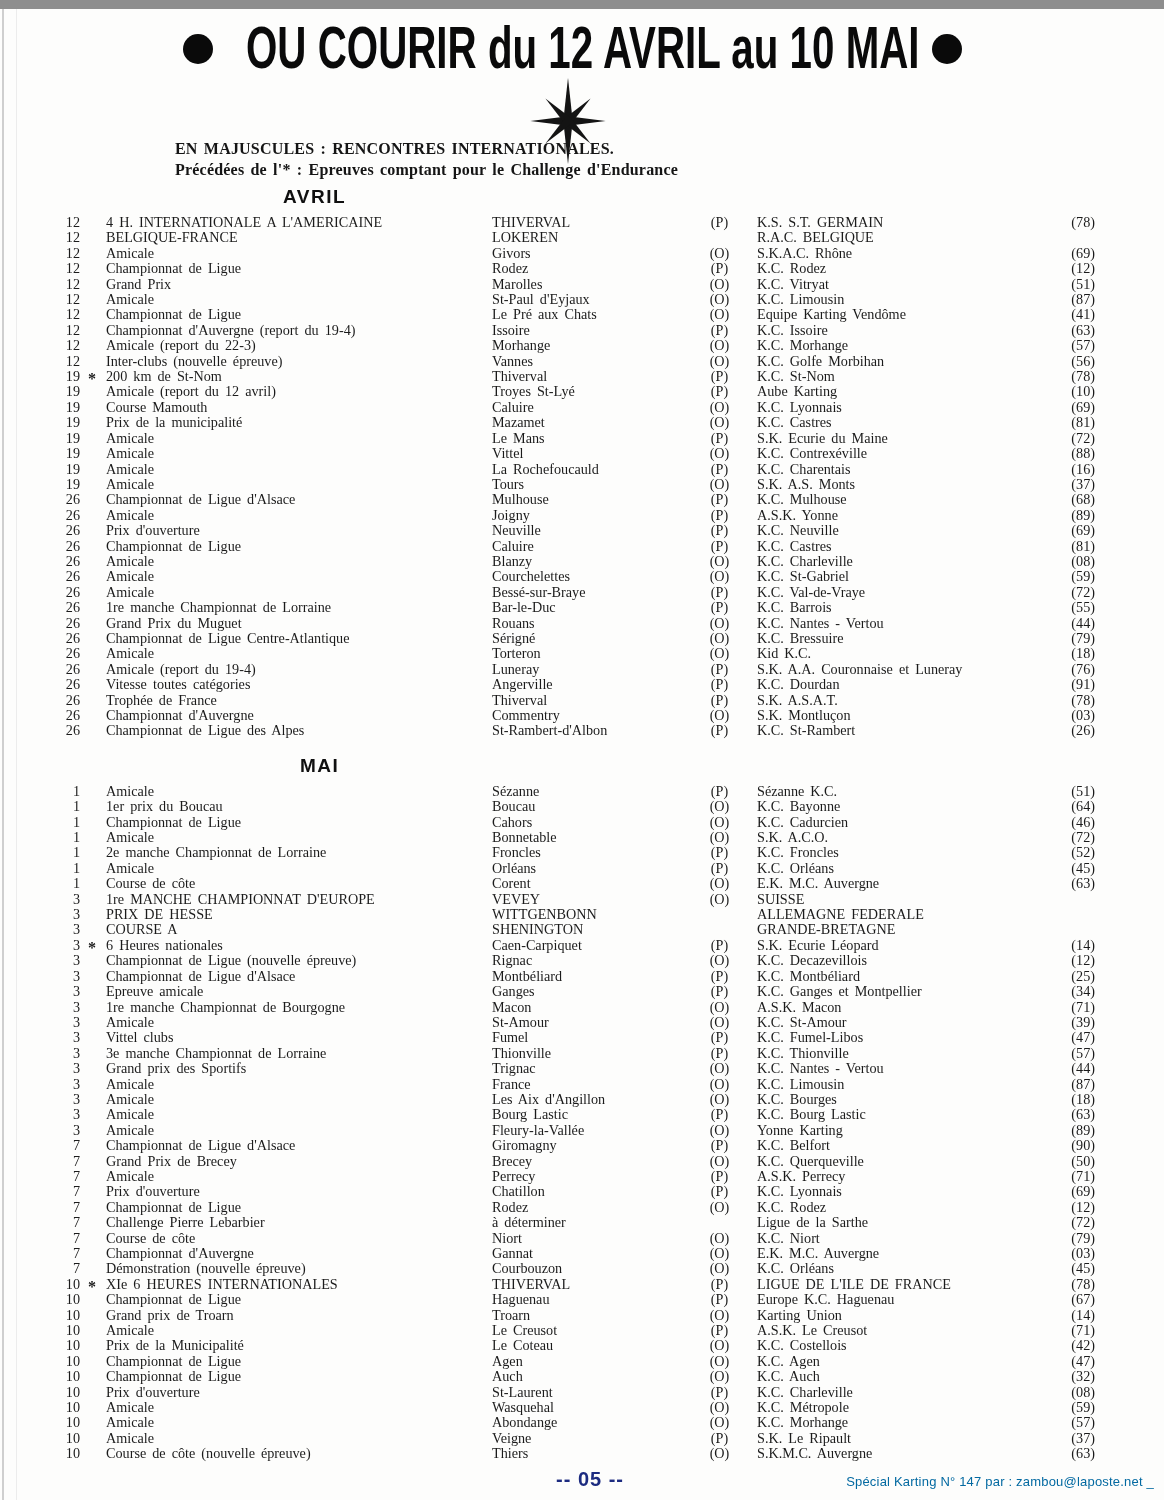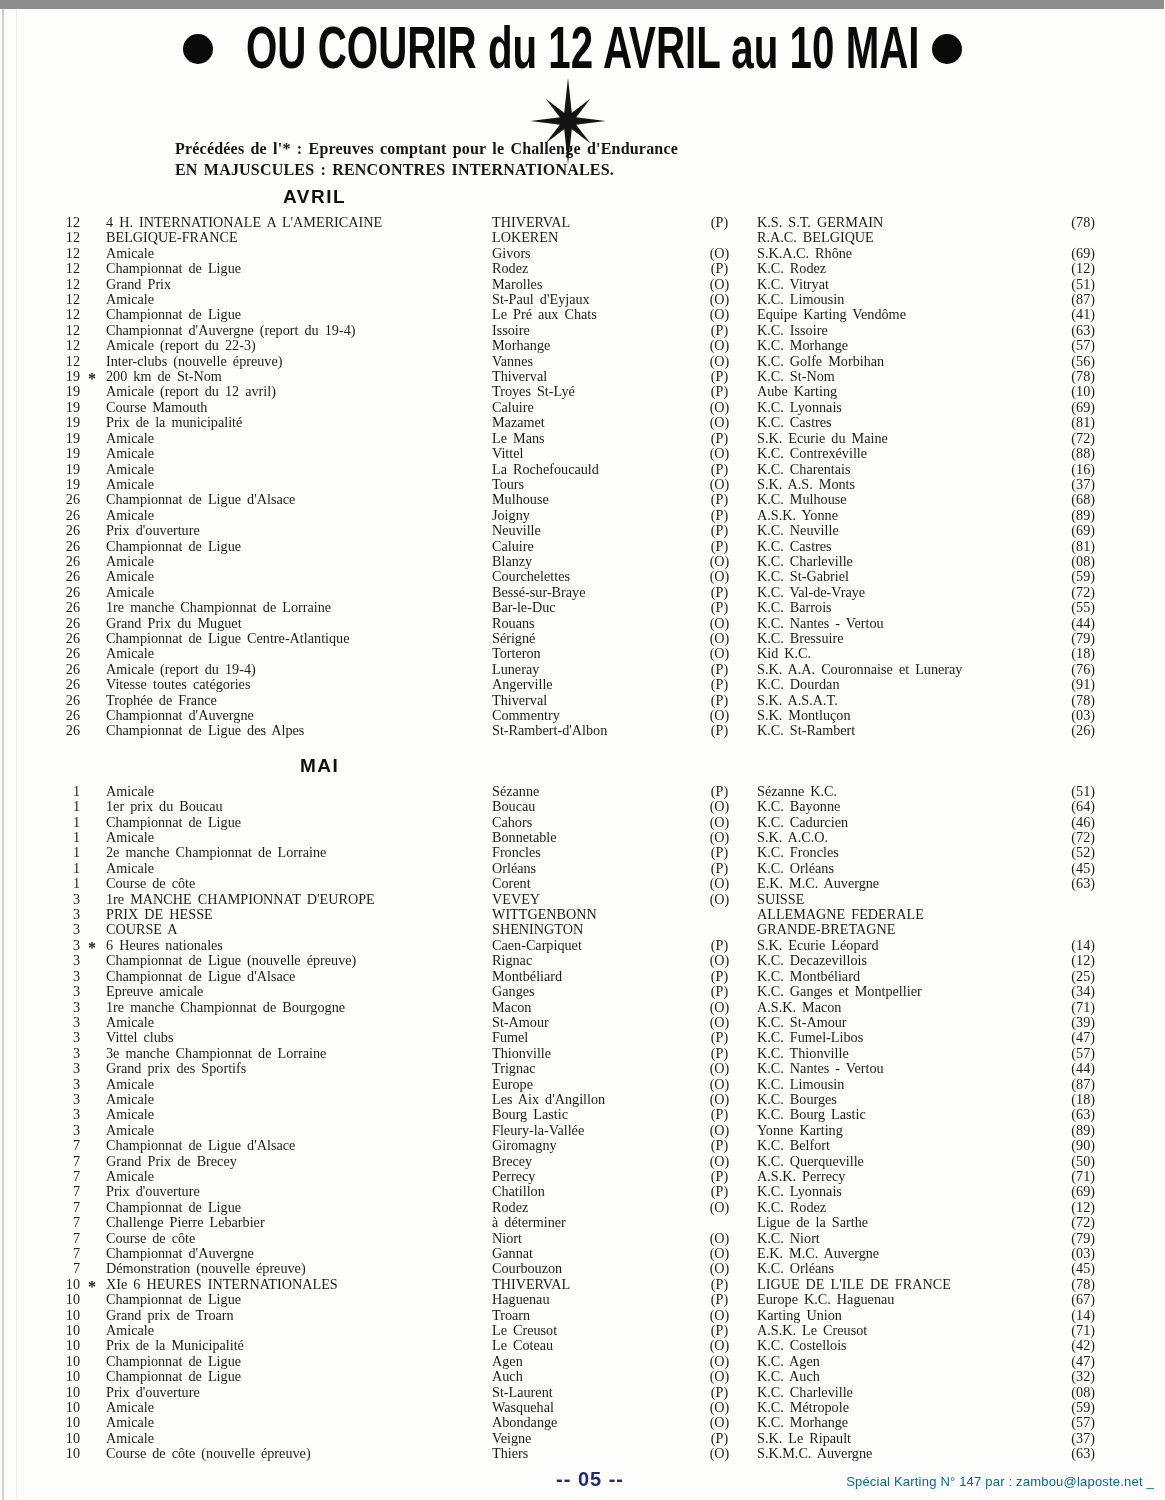--- a/index.html
+++ b/index.html
@@ -91,22 +91,22 @@
         <polygon points="0,-5 40,0 0,5"></polygon>
         <polygon points="-3.2,-3.2 24,-24 3.2,3.2"></polygon>
         <polygon points="3.2,-3.2 -24,-24 -3.2,3.2"></polygon>
         <polygon points="-3.2,3.2 24,24 3.2,-3.2"></polygon>
         <polygon points="3.2,3.2 -24,24 -3.2,-3.2"></polygon>
       </g>
     </svg>
   </div>
 
   <div class="legend">
+    <div>EN MAJUSCULES : RENCONTRES INTERNATIONALES.</div>
     <div>Précédées de l'* : Epreuves comptant pour le Challenge d'Endurance</div>
-    <div>EN MAJUSCULES : RENCONTRES INTERNATIONALES.</div>
   </div>
 
   <div class="table-root">
       <div class="section-heading s0">AVRIL</div>
       <div class="rows">
         <div class="row">
           <span class="cell date">12</span>
           <span class="cell star"></span>
           <span class="cell event">4 H. INTERNATIONALE A L'AMERICAINE</span>
           <span class="cell loc">THIVERVAL</span>
@@ -582,21 +582,21 @@
           <span class="cell event">Grand prix des Sportifs</span>
           <span class="cell loc">Trignac</span>
           <span class="cell po">(O)</span>
           <span class="cell club">K.C. Nantes - Vertou</span>
           <span class="cell dept">(44)</span>
         </div>
         <div class="row">
           <span class="cell date">3</span>
           <span class="cell star"></span>
           <span class="cell event">Amicale</span>
-          <span class="cell loc">Europe</span>
+          <span class="cell loc">France</span>
           <span class="cell po">(O)</span>
           <span class="cell club">K.C. Limousin</span>
           <span class="cell dept">(87)</span>
         </div>
         <div class="row">
           <span class="cell date">3</span>
           <span class="cell star"></span>
           <span class="cell event">Amicale</span>
           <span class="cell loc">Les Aix d'Angillon</span>
           <span class="cell po">(O)</span>

